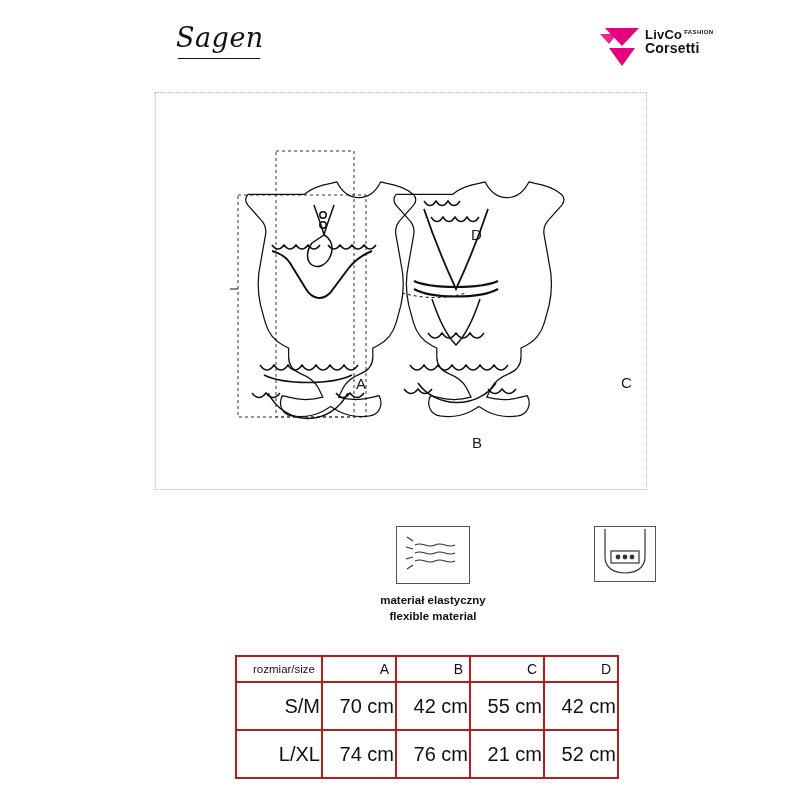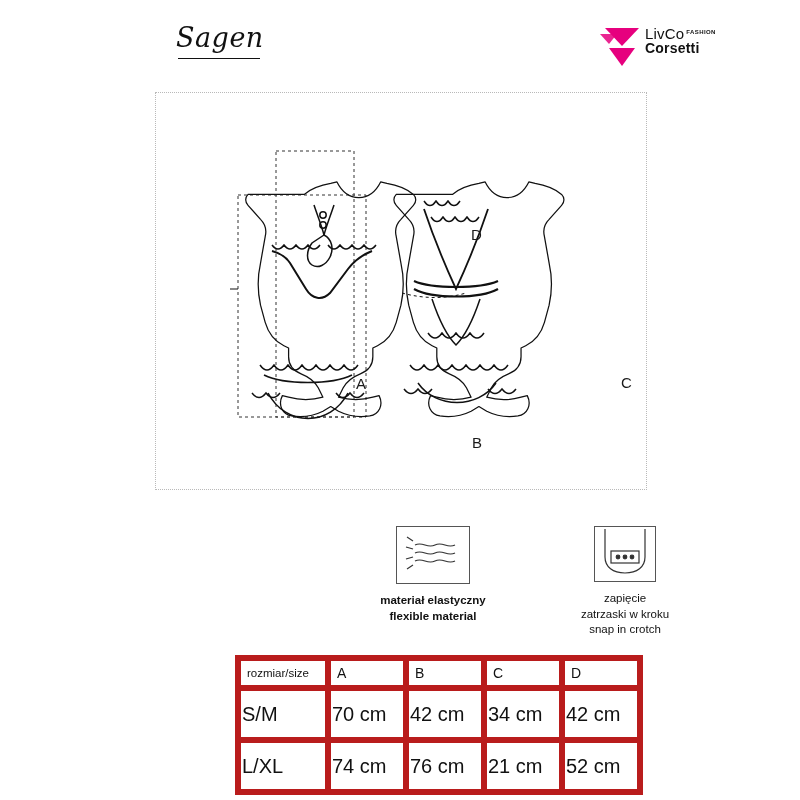--- a/index.html
+++ b/index.html
@@ -52,22 +52,22 @@
   }
   .brand svg { display:block; }
   .brand-text {
     position: absolute;
     left: 46px;
     top: 2px;
     font-family: "Liberation Sans", sans-serif;
     line-height: 1.05;
   }
   .brand-livco {
-    font-size: 15px;
-    font-weight: normal;
+    font-size: 13px;
+    font-weight: bold;
     color: #111;
     letter-spacing: 0.2px;
   }
   .brand-fashion {
     font-size: 6px;
     font-weight: bold;
     color: #111;
     letter-spacing: 0.4px;
     position: relative;
     top: -5px;
@@ -138,22 +138,22 @@
 
   
   .size-table {
     position: absolute;
     left: 235px;
     top: 655px;
     border-collapse: collapse;
     font-family: "Liberation Sans", sans-serif;
   }
   .size-table td, .size-table th {
-    border: 6px solid #b91c1c;
-    text-align: left;
+    border: 2px solid #b91c1c;
+    text-align: right;
     font-weight: normal;
     color: #111;
   }
   .size-table .hdr td {
     height: 24px;
     font-size: 11.5px;
     padding: 0 6px;
   }
   .size-table .hdr td.dim {
     font-size: 14px;
@@ -360,41 +360,38 @@
       <svg width="60" height="54" viewBox="0 0 60 54">
         <g stroke="#333" stroke-width="1.2" fill="none">
           <path d="M10 2 L10 30 C10 40 18 46 30 46 C42 46 50 40 50 30 L50 2"></path>
           <rect x="16" y="24" width="28" height="12"></rect>
           <circle cx="23" cy="30" r="1.8" fill="#333"></circle>
           <circle cx="30" cy="30" r="1.8" fill="#333"></circle>
           <circle cx="37" cy="30" r="1.8" fill="#333"></circle>
         </g>
       </svg>
     </div>
-    <div class="cap">zapięcie
-zatrzaski w kroku
-snap in crotch</div>
   </div>
 
 </div>
 
 <table class="size-table">
   <tbody>
     <tr class="hdr">
       <td class="c0">rozmiar/size</td>
       <td class="c1 dim">A</td>
       <td class="c2 dim">B</td>
       <td class="c3 dim">C</td>
       <td class="c4 dim">D</td>
     </tr>
     <tr>
       <td class="c0">S/M</td>
       <td class="c1">70 cm</td>
       <td class="c2">42 cm</td>
-      <td class="c3">34 cm</td>
+      <td class="c3">55 cm</td>
       <td class="c4">42 cm</td>
     </tr>
     <tr>
       <td class="c0">L/XL</td>
       <td class="c1">74 cm</td>
       <td class="c2">76 cm</td>
       <td class="c3">21 cm</td>
       <td class="c4">52 cm</td>
     </tr>
   </tbody>

